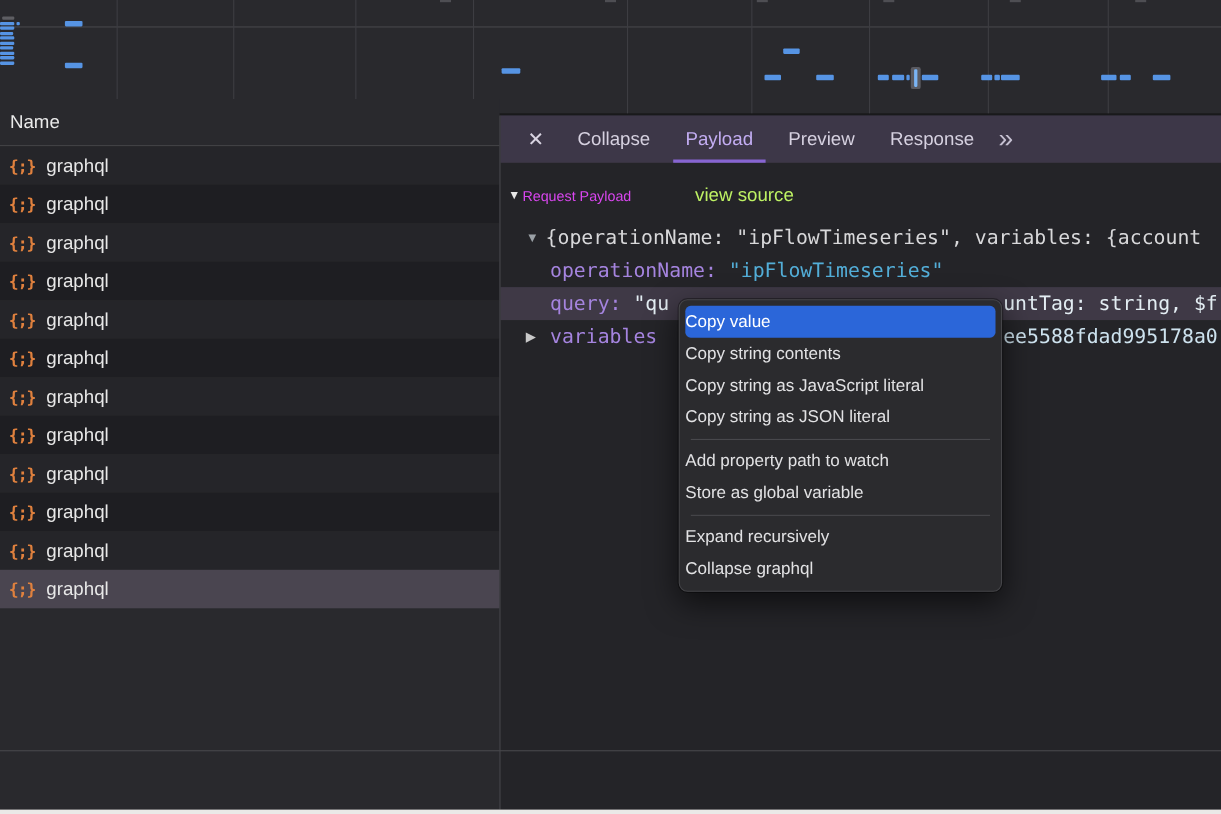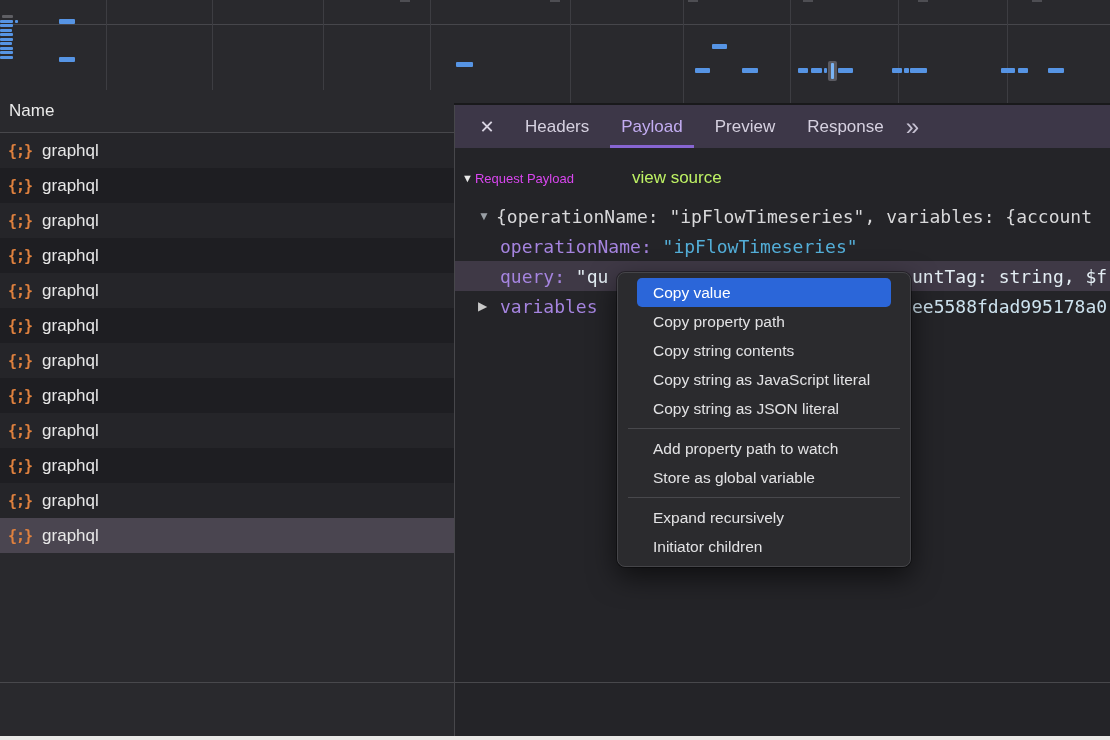--- a/index.html
+++ b/index.html
@@ -56,22 +56,22 @@
   .frag{position:absolute;left:457px;white-space:pre;}
   .line-query{background:#3f3946;}
 
   .h-separator{position:absolute;left:0;top:682px;width:1110px;height:1px;background:#48484c;z-index:4;}
   .bottom-strip{position:absolute;left:0;top:736px;width:1110px;height:4px;background:#eae9e7;z-index:6;}
 
   
   .menu{position:absolute;left:617px;top:272px;width:292px;background:#2b2b2e;
         border:1px solid #454549;border-radius:8px;padding:5px 0;z-index:10;
         box-shadow:0 10px 28px rgba(0,0,0,.6),0 0 0 1px rgba(0,0,0,.35);}
-  .menu-item{height:29px;line-height:29px;padding-left:16px;font-size:15.5px;color:#e2e2e4;
-             margin:0 19px;border-radius:5px;white-space:nowrap;}
+  .menu-item{height:29px;line-height:29px;padding-left:0;font-size:15.5px;color:#e2e2e4;
+             margin:0 5px;border-radius:5px;white-space:nowrap;}
   .menu-item.highlighted{background:#2b66d9;color:#ffffff;}
   .menu-sep{height:1px;background:#48484c;margin:5px 10px;}
 </style>
 </head>
 <body>
 
 <div class="screen">
 
   <div class="overview" id="overview">
     <div class="hline"></div>
@@ -177,21 +177,21 @@
         </div>
       </div>
   </div>
 
   <div class="v-divider"></div>
 
   <div class="right-panel">
     <div class="tabbar">
       <span class="close-x">✕</span>
       <div id="tabs" style="display:flex">
-          <div class="tab">Headers</div>
+          <div class="tab">Collapse</div>
           <div class="tab active">Payload</div>
           <div class="tab">Preview</div>
           <div class="tab">Response</div>
         </div>
       <span class="more-tabs">»</span>
     </div>
 
     <div class="section-row">
       <span class="section-tri">▼</span>
       <span class="section-title">Request Payload</span>
@@ -217,25 +217,24 @@
       <span class="tree-text2 mono key">variables</span>
       <span class="frag mono" style="color:#cde2ee">ee5588fdad995178a0</span>
     </div>
   </div>
 
   <div class="h-separator"></div>
   <div class="bottom-strip"></div>
 
   <div class="menu" id="menu">
       <div class="menu-item highlighted">Copy value</div>
-      <div class="menu-item">Copy property path</div>
       <div class="menu-item">Copy string contents</div>
       <div class="menu-item">Copy string as JavaScript literal</div>
       <div class="menu-item">Copy string as JSON literal</div>
       <div class="menu-sep"></div>
       <div class="menu-item">Add property path to watch</div>
       <div class="menu-item">Store as global variable</div>
       <div class="menu-sep"></div>
       <div class="menu-item">Expand recursively</div>
-      <div class="menu-item">Initiator children</div>
+      <div class="menu-item">Collapse graphql</div>
     </div>
 
 </div>
 
 </body></html>

